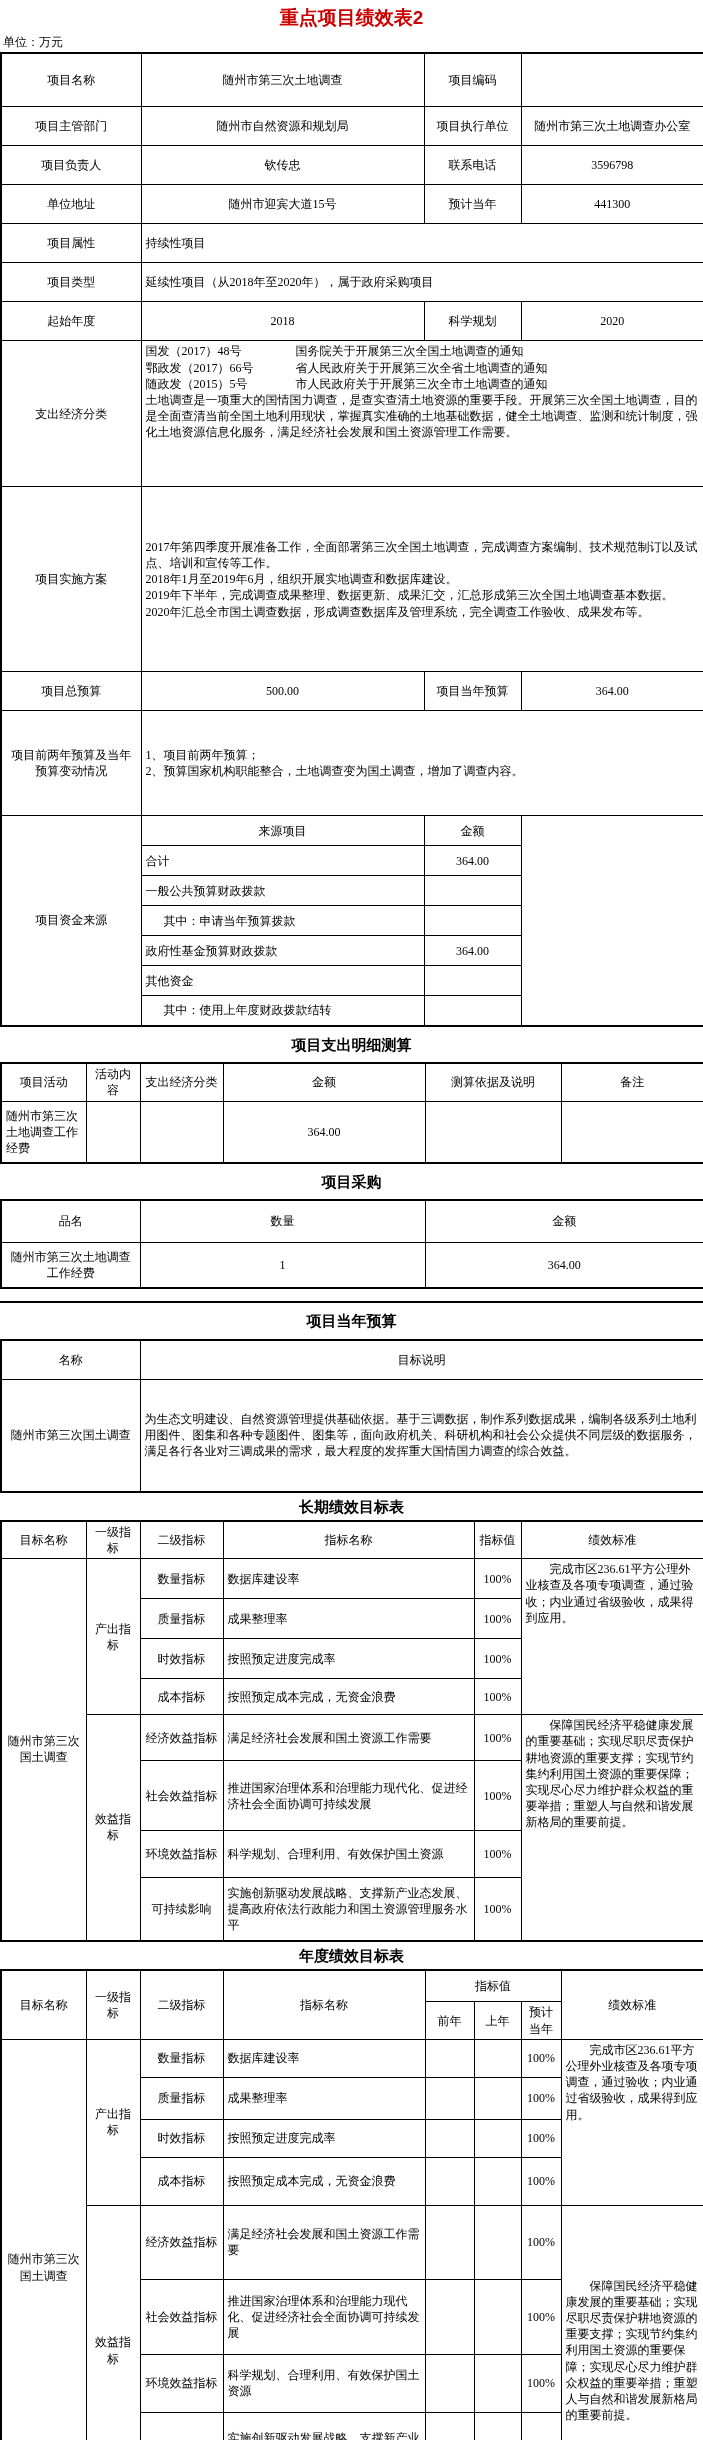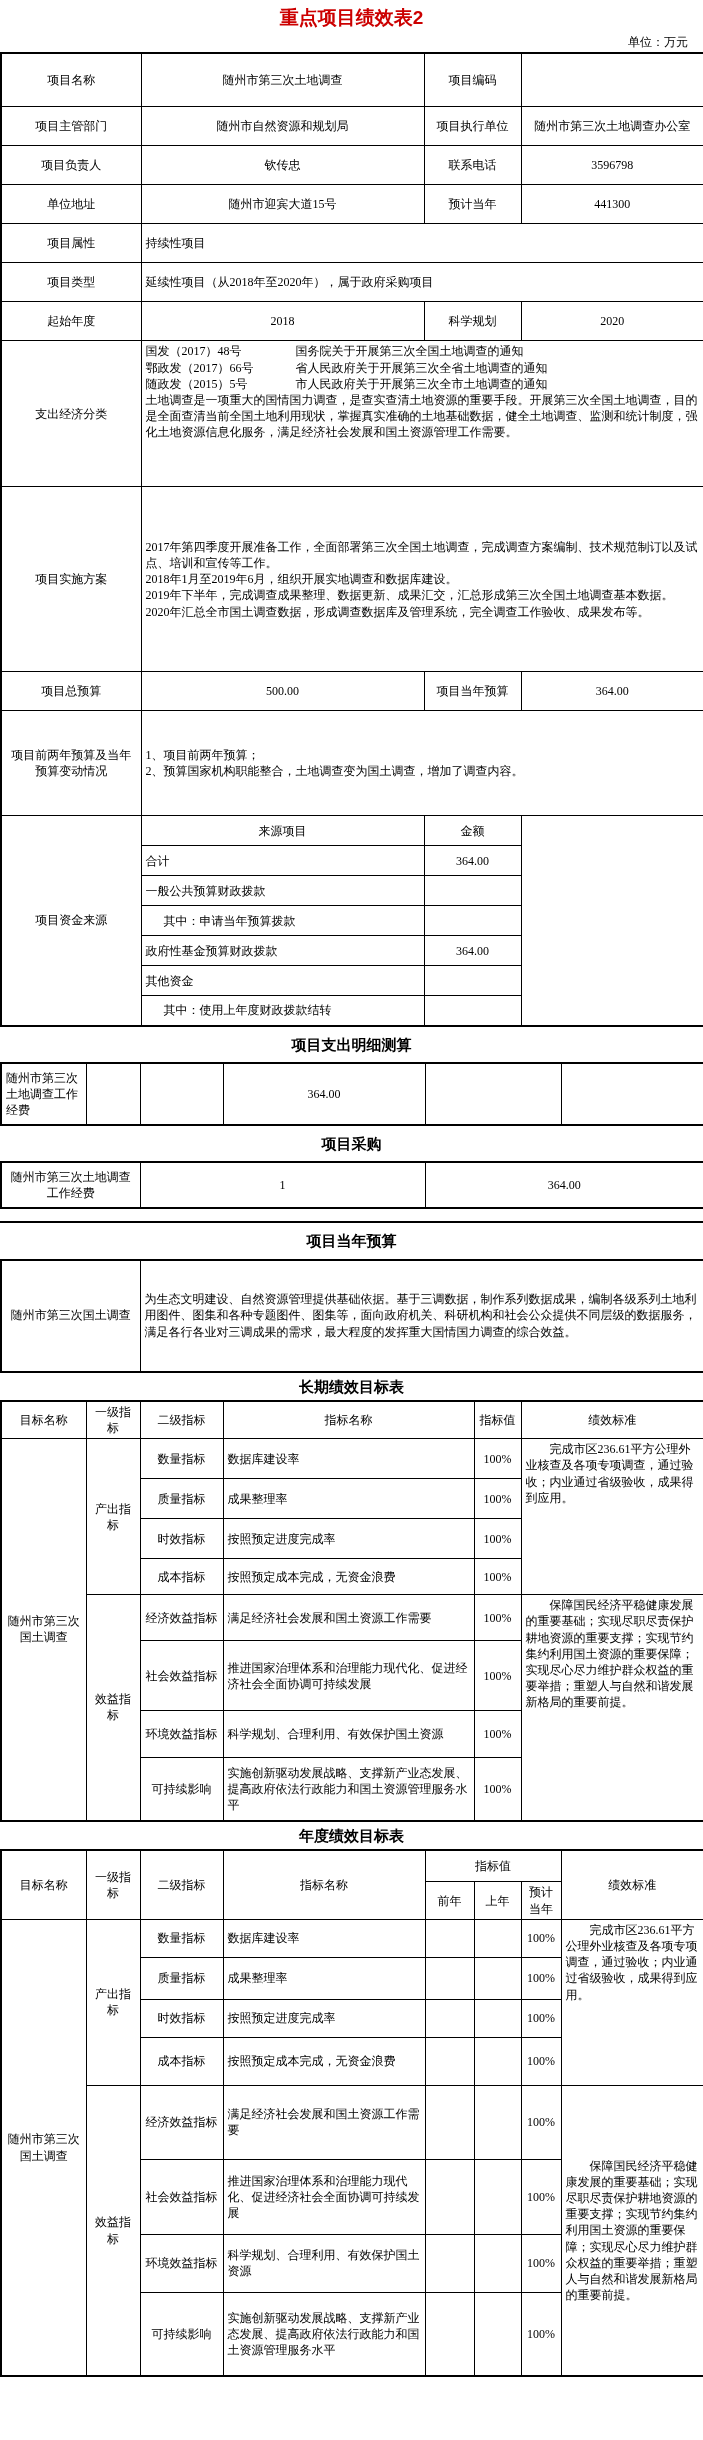--- a/index.html
+++ b/index.html
@@ -12,21 +12,21 @@
     line-height: 1.35;
   }
   .main-title {
     color: #cc0000;
     text-align: center;
     font-weight: bold;
     font-size: 19px;
     padding: 5px 0 3px;
     font-family: "Liberation Sans", "DejaVu Sans", sans-serif;
   }
-  .unit-note { text-align: right; padding: 0 15px 2px; font-size: 12px; }
+  .unit-note { text-align: left; padding: 0 3px 2px; font-size: 12px; }
   table {
     border-collapse: collapse;
     table-layout: fixed;
     width: 703px;
     border: 2px solid #000;
   }
   td {
     border: 1px solid #000;
     padding: 2px 4px;
     vertical-align: middle;
@@ -160,55 +160,72 @@
 <table>
   <colgroup>
       <col style="width:85px">
       <col style="width:54px">
       <col style="width:83px">
       <col style="width:202px">
       <col style="width:136px">
       <col style="width:143px">
     </colgroup>
   <tbody>
+      <tr style="height:38px">
+    <td>项目活动</td>
+    <td>活动内容</td>
+    <td>支出经济分类</td>
+    <td>金额</td>
+    <td>测算依据及说明</td>
+    <td>备注</td>
+  </tr>
   <tr style="height:62px">
     <td class="tl">随州市第三次土地调查工作经费</td>
     <td></td>
     <td></td>
     <td>364.00</td>
     <td></td>
     <td></td>
   </tr>
 </tbody>
   </table>
 
 <div class="sec-title">项目采购</div>
 <table>
   <colgroup>
       <col style="width:139px">
       <col style="width:285px">
       <col style="width:279px">
     </colgroup>
   <tbody>
+      <tr style="height:42px">
+    <td>品名</td>
+    <td>数量</td>
+    <td>金额</td>
+  </tr>
   <tr style="height:46px">
     <td>随州市第三次土地调查工作经费</td>
     <td>1</td>
     <td>364.00</td>
   </tr>
 </tbody>
   </table>
 
 <div class="sep-line"></div>
 <div class="sec-title">项目当年预算</div>
 <table>
   <colgroup>
       <col style="width:139px">
       <col style="width:564px">
     </colgroup>
   <tbody>
+      <tr style="height:40px">
+    <td>名称</td>
+    <td>目标说明</td>
+  </tr>
   <tr style="height:112px">
     <td>随州市第三次国土调查</td>
     <td class="tl">为生态文明建设、自然资源管理提供基础依据。基于三调数据，制作系列数据成果，编制各级系列土地利用图件、图集和各种专题图件、图集等，面向政府机关、科研机构和社会公众提供不同层级的数据服务，满足各行各业对三调成果的需求，最大程度的发挥重大国情国力调查的综合效益。</td>
   </tr>
 </tbody>
   </table>
 
 <div class="sec-title" style="padding:4px 0 3px">长期绩效目标表</div>
 <table>
   <colgroup>

